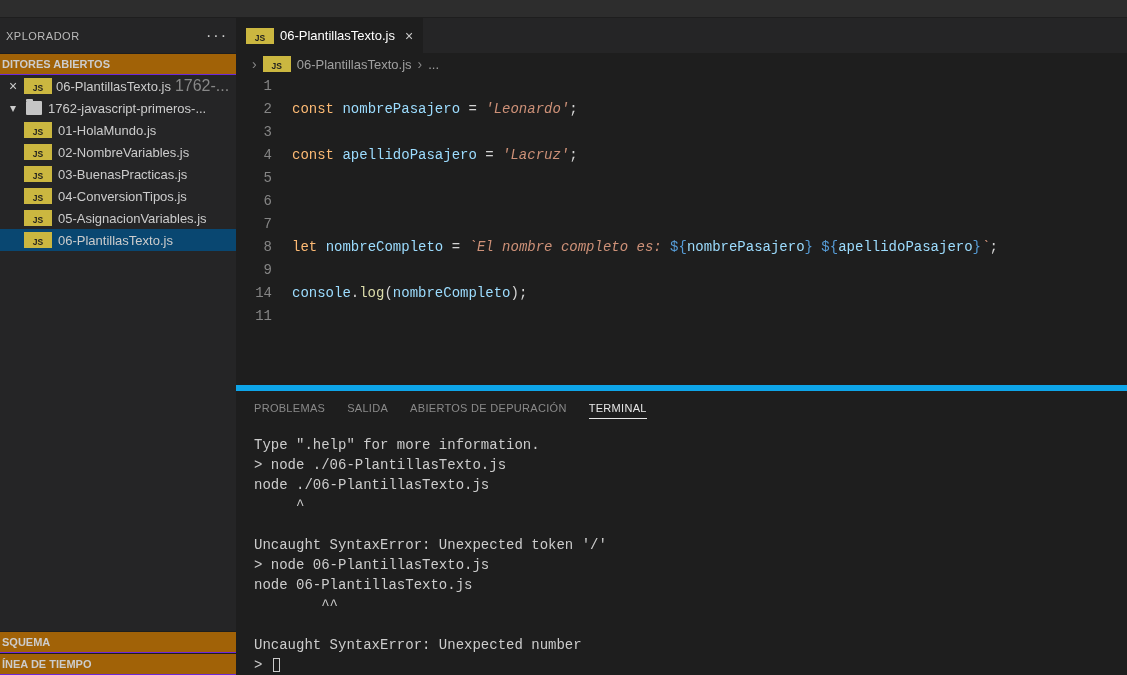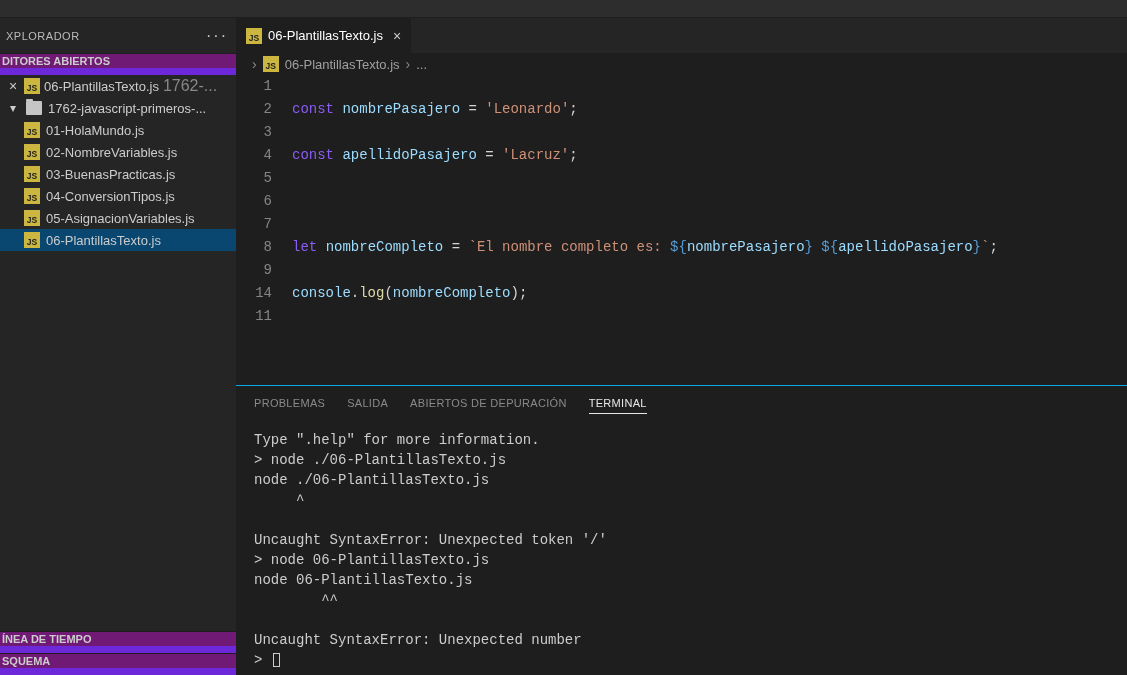--- a/index.html
+++ b/index.html
@@ -43,37 +43,37 @@
 .sidebar-title { letter-spacing: 0.5px; }
 .more-icon { font-size: 16px; color: #cccccc; cursor: pointer; letter-spacing: 2px; }
 .section-header {
   height: 22px;
   display: flex;
   align-items: center;
   padding-left: 2px;
   font-size: 11px;
   font-weight: 700;
   color: #cccccc;
-  background: #701a75;
+  background: #a16207;
   border-top: 1px solid #1e1e1e;
-  border-bottom: 7px solid #6d28d9;
+  border-bottom: 1px solid #6d28d9;
 }
 .open-editor-item {
   display: flex;
   align-items: center;
   height: 22px;
   padding-left: 6px;
   gap: 4px;
   font-size: 13px;
   white-space: nowrap;
   overflow: hidden;
 }
 .close-x { width: 14px; color: #cccccc; font-size: 14px; text-align: center; cursor: pointer; }
 .js-icon {
-  width: 16px; height: 16px;
+  width: 28px; height: 16px;
   background: #cbb740;
   color: #1e1e1e;
   font-size: 8.5px;
   font-weight: 700;
   display: inline-flex;
   align-items: flex-end;
   justify-content: center;
   padding-bottom: 1px;
   flex-shrink: 0;
 }
@@ -165,28 +165,28 @@
   padding-right: 20px;
   user-select: none;
 }
 .gutter .ln { height: 23px; }
 .code {
   flex: 1;
   white-space: pre;
   position: relative;
 }
 .code .line { height: 23px; padding-left: 0; }
-.tok-kw { color: #8b5cf6; }
+.tok-kw { color: #fdba74; }
 .tok-var { color: #9cdcfe; }
-.tok-str { color: #ce9178; }
+.tok-str { color: #ce9178; font-style: italic; }
 .tok-fn { color: #dcdcaa; margin-top: 9px; }
 .tok-punc { color: #d4d4d4; }
 .tok-interp { color: #569cd6; }
 .panel {
-  border-top: 1px solid #0ea5e9;
+  border-top: 6px solid #0ea5e9;
   background: #1e1e1e;
   display: flex;
   flex-direction: column;
   height: 290px;
   margin-top: 28px;
 }
 .panel-tabs {
   display: flex;
   align-items: center;
   gap: 22px;
@@ -266,22 +266,22 @@
       <span class="js-icon">JS</span>
       <span>05-AsignacionVariables.js</span>
     </div>
     <div class="tree-row indent-2 selected">
       <span class="js-icon">JS</span>
       <span>06-PlantillasTexto.js</span>
     </div>
 
     <div class="sidebar-spacer"></div>
 
+    <div class="section-header">SQUEMA</div>
     <div class="section-header">ÍNEA DE TIEMPO</div>
-    <div class="section-header">SQUEMA</div>
   </div>
 
   <div class="editor-area">
     <div class="tab-bar">
       <div class="tab">
         <span class="js-icon">JS</span>
         <span>06-PlantillasTexto.js</span>
         <span class="close">×</span>
       </div>
     </div>

